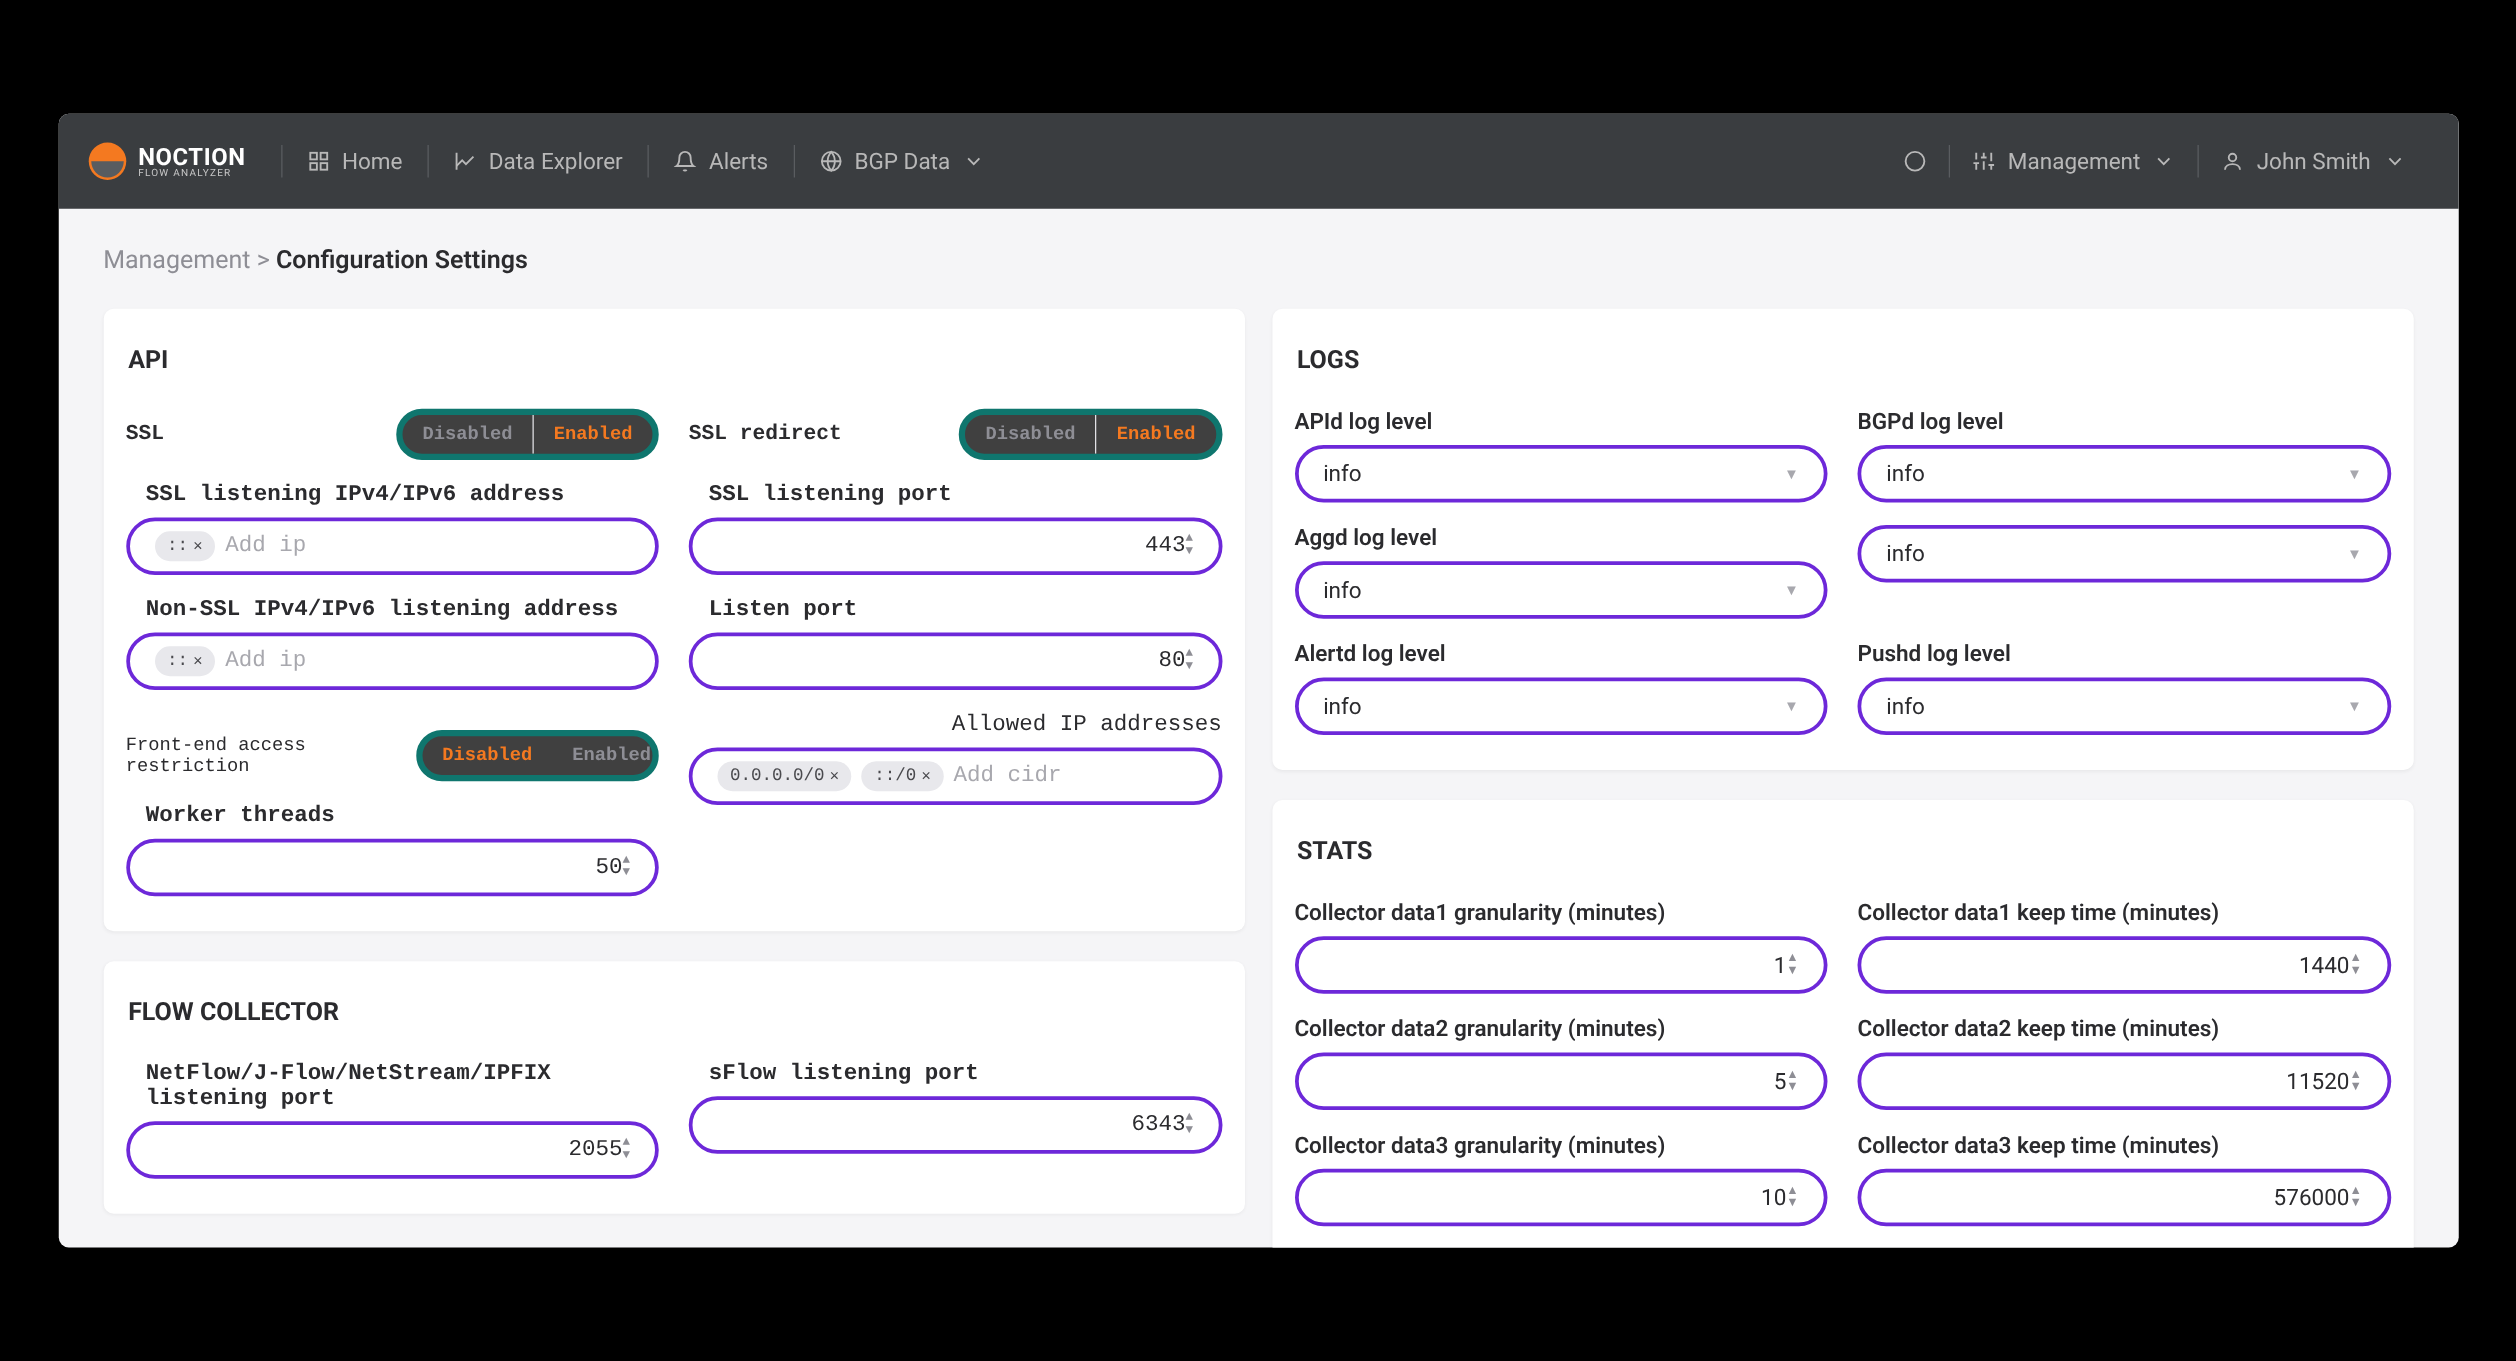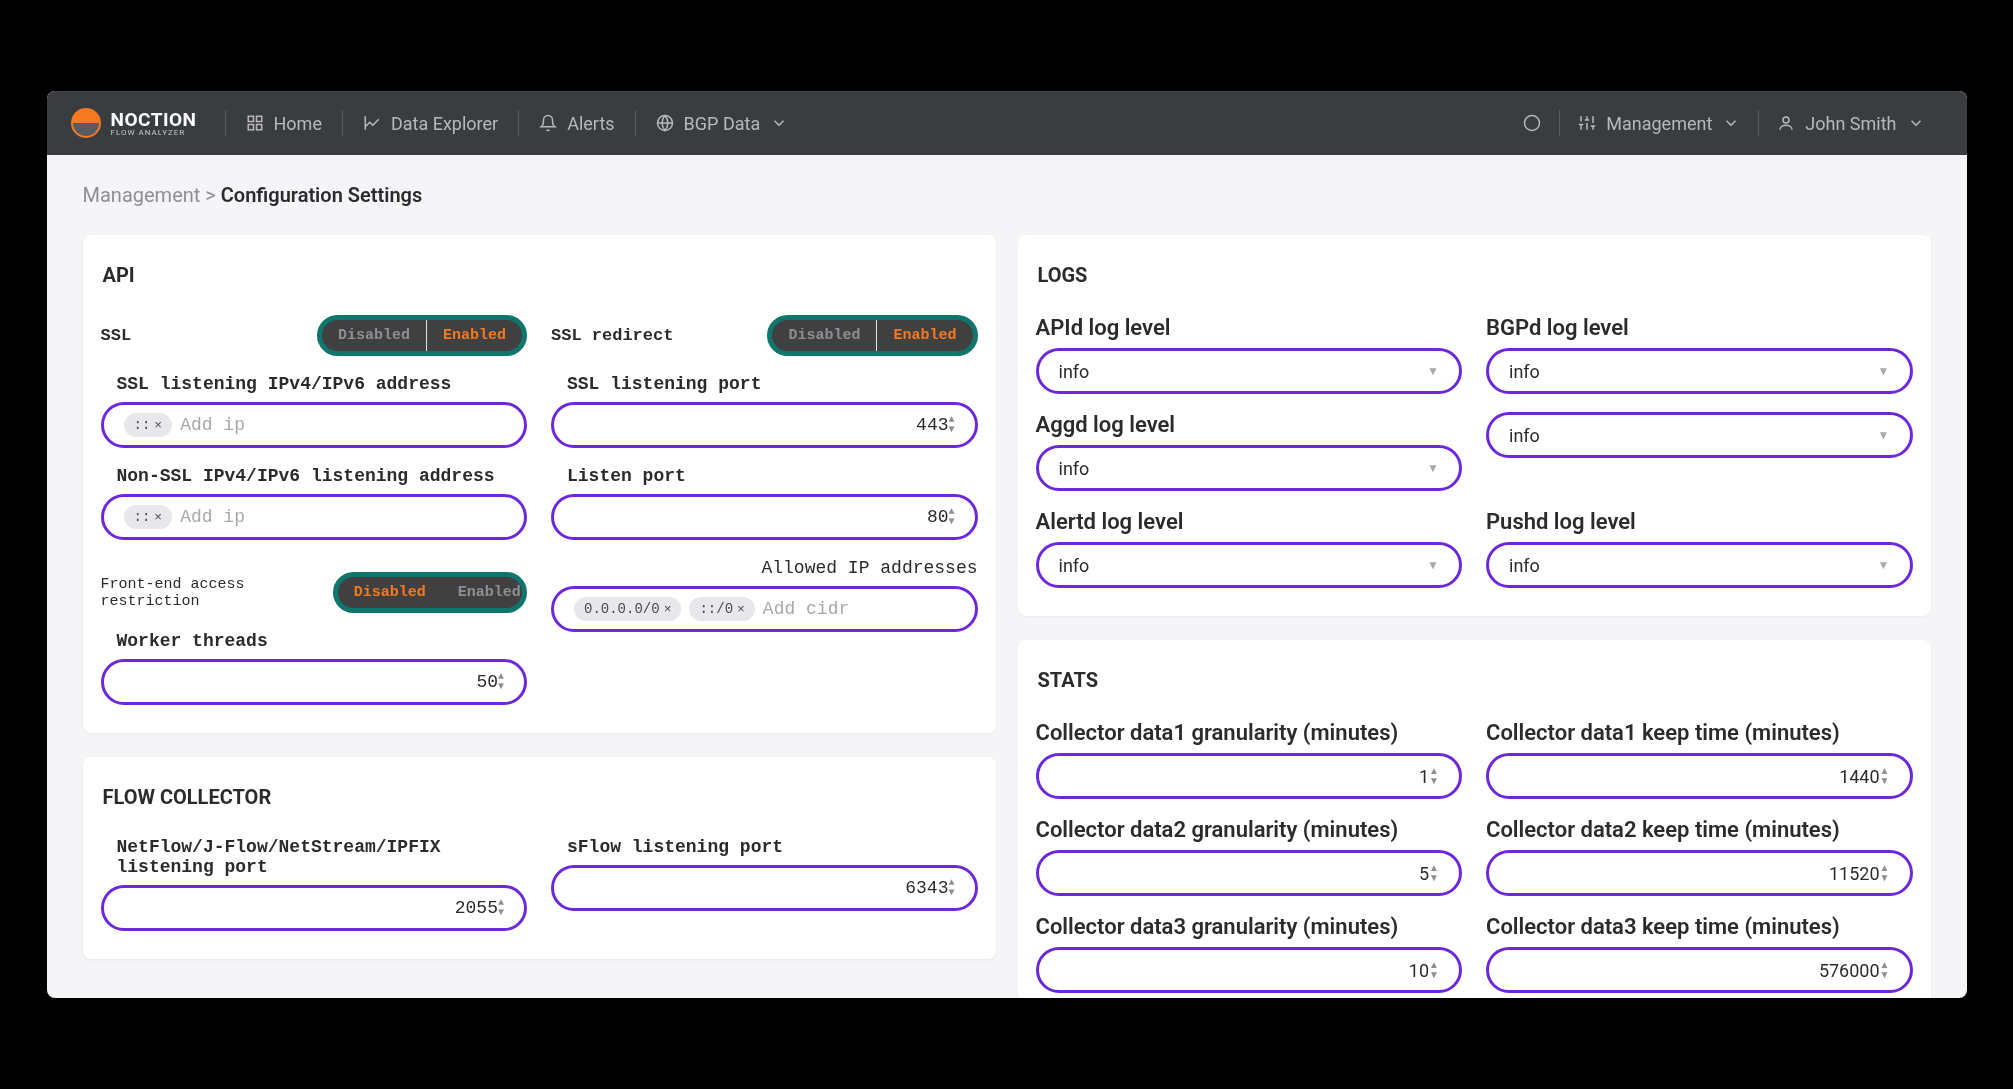--- a/index.html
+++ b/index.html
@@ -1,21 +1,21 @@
 <!DOCTYPE html>
 <html><head>
 <meta charset="utf-8">
 <style>
 * { box-sizing: border-box; margin: 0; padding: 0; }
 body { font-family: -apple-system, BlinkMacSystemFont, "Segoe UI", Roboto, sans-serif; background: #000; }
 .outer { width: 2013px; height: 1089px; background: #000; display: flex; align-items: center; justify-content: center; }
 .frame { width: 1920px; height: 907px; background: #f5f5f7; border-radius: 8px; overflow: hidden; box-shadow: 0 20px 60px rgba(0,0,0,0.6); }
 
 
-.header { height: 64px; background: #3a3d40; display: flex; align-items: center; padding: 0 24px; color: #b8b8b8; font-size: 18px; }
+.header { height: 76px; background: #3a3d40; display: flex; align-items: center; padding: 0 24px; color: #b8b8b8; font-size: 18px; }
 .logo { display: flex; align-items: center; gap: 10px; margin-right: 28px; }
 .logo-mark { width: 30px; height: 30px; border-radius: 50%; background: #f47920; position: relative; }
 .logo-mark::after { content:""; position:absolute; width:26px; height:13px; background:#585c60; border-radius:0 0 13px 13px; bottom:2px; left:2px; }
 .logo-text { display:flex; flex-direction:column; color:#fff; line-height:1; }
 .logo-text .brand { font-weight:700; font-size:19px; letter-spacing:0.5px; }
 .logo-text .sub { font-size:8px; letter-spacing:1px; color:#c8c8c8; }
 .nav { display: flex; align-items: center; gap: 0; }
 .nav-item { display: flex; align-items: center; gap: 10px; padding: 0 20px; height: 36px; cursor: pointer; color:#b8b8b8; }
 .nav-sep { width:1px; height:26px; background:#5a5d60; }
 .nav-item svg { width:18px; height:18px; stroke:#b8b8b8; fill:none; stroke-width:2; }
@@ -51,21 +51,21 @@
 .tag { background:#e8e8ec; border-radius:14px; padding:4px 10px; font-size:14px; color:#4a4a4e; display:flex; align-items:center; gap:4px; }
 .tag .x { font-size:13px; cursor:pointer; }
 .placeholder { color:#a8a8ae; }
 .num { justify-content:flex-end; }
 .stepper { display:flex; flex-direction:column; gap:0; font-size:10px; color:#8e8e95; line-height:1; }
 .select { justify-content:space-between; }
 .select .caret { font-size:12px; color:#a8a8ae; }
 
 .logs-grid, .stats-grid { display:grid; grid-template-columns:1fr 1fr; gap:18px 24px; }
 .log-field { display:flex; flex-direction:column; gap:8px; }
-.log-field .lbl { font-size:22px; font-weight:600; color:#2b2b2e; }
+.log-field .lbl { font-size:18px; font-weight:600; color:#2b2b2e; }
 </style>
 </head>
 <body>
 
 <div class="outer">
 <div class="frame">
 
   <div class="header">
     <div class="logo">
       <div class="logo-mark"></div>

